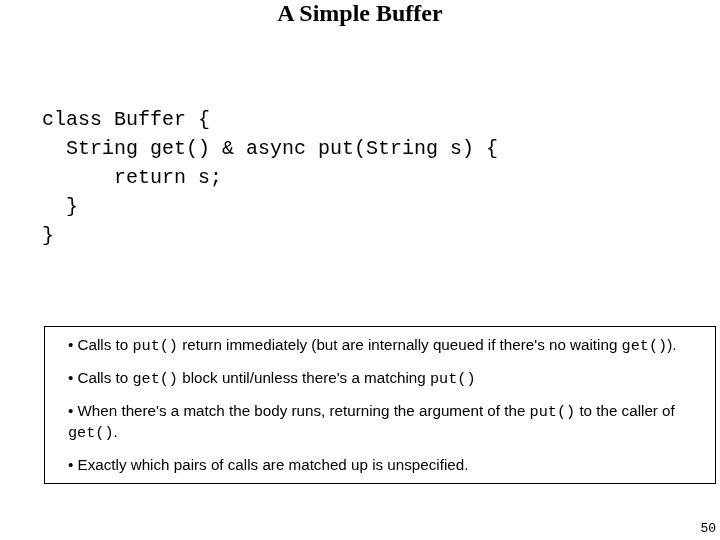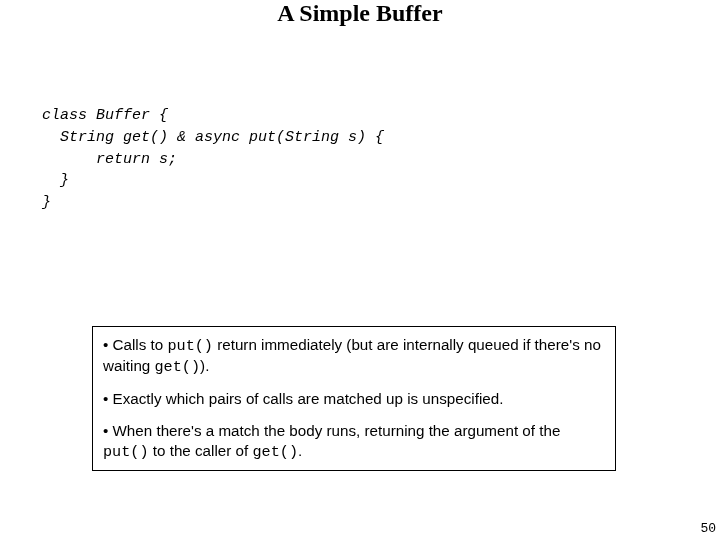--- a/index.html
+++ b/index.html
@@ -14,35 +14,33 @@
   .title {
     text-align: center;
     font-size: 24px;
     font-weight: bold;
     font-family: "Times New Roman", Times, serif;
   }
   .code-block {
     margin-top: 78px;
     margin-left: 42px;
     font-family: "Courier New", Courier, monospace;
-    font-size: 15px;
+    font-size: 20px;
     line-height: 1.45;
     white-space: pre;
-    font-style: italic;
   }
   .notes-box {
     position: absolute;
     left: 44px;
     top: 326px;
-    width: 524px;
+    width: 672px;
     border: 1px solid #000;
-    padding: 8px 10px 8px 10px;
+    padding: 8px 10px 8px 23px;
     font-size: 15.2px;
     line-height: 1.32;
-    margin-left: 48px;
   }
   .notes-box p {
     margin-bottom: 12px;
   }
   .notes-box p:last-child {
     margin-bottom: 0;
   }
   .mono {
     font-family: "Courier New", Courier, monospace;
   }
@@ -63,20 +61,23 @@
 <span>  String get() &amp; async put(String s) {</span>
 <span>      return s;</span>
 <span>  }</span>
 <span>}</span></div>
 
 <div class="notes-box">
   <p>
     <span>• Calls to </span><span class="mono">put()</span><span> return immediately (but are internally queued if there's no waiting </span><span class="mono">get()</span><span>).</span>
   </p>
   <p>
-    <span>• Exactly which pairs of calls are matched up is unspecified.</span>
+    <span>• Calls to </span><span class="mono">get()</span><span> block until/unless there's a matching </span><span class="mono">put()</span>
   </p>
   <p>
     <span>• When there's a match the body runs, returning the argument of the </span><span class="mono">put()</span><span> to the caller of </span><span class="mono">get()</span><span>.</span>
+  </p>
+  <p>
+    <span>• Exactly which pairs of calls are matched up is unspecified.</span>
   </p>
 </div>
 
 <div class="page-num">50</div>
 
 </body></html>

